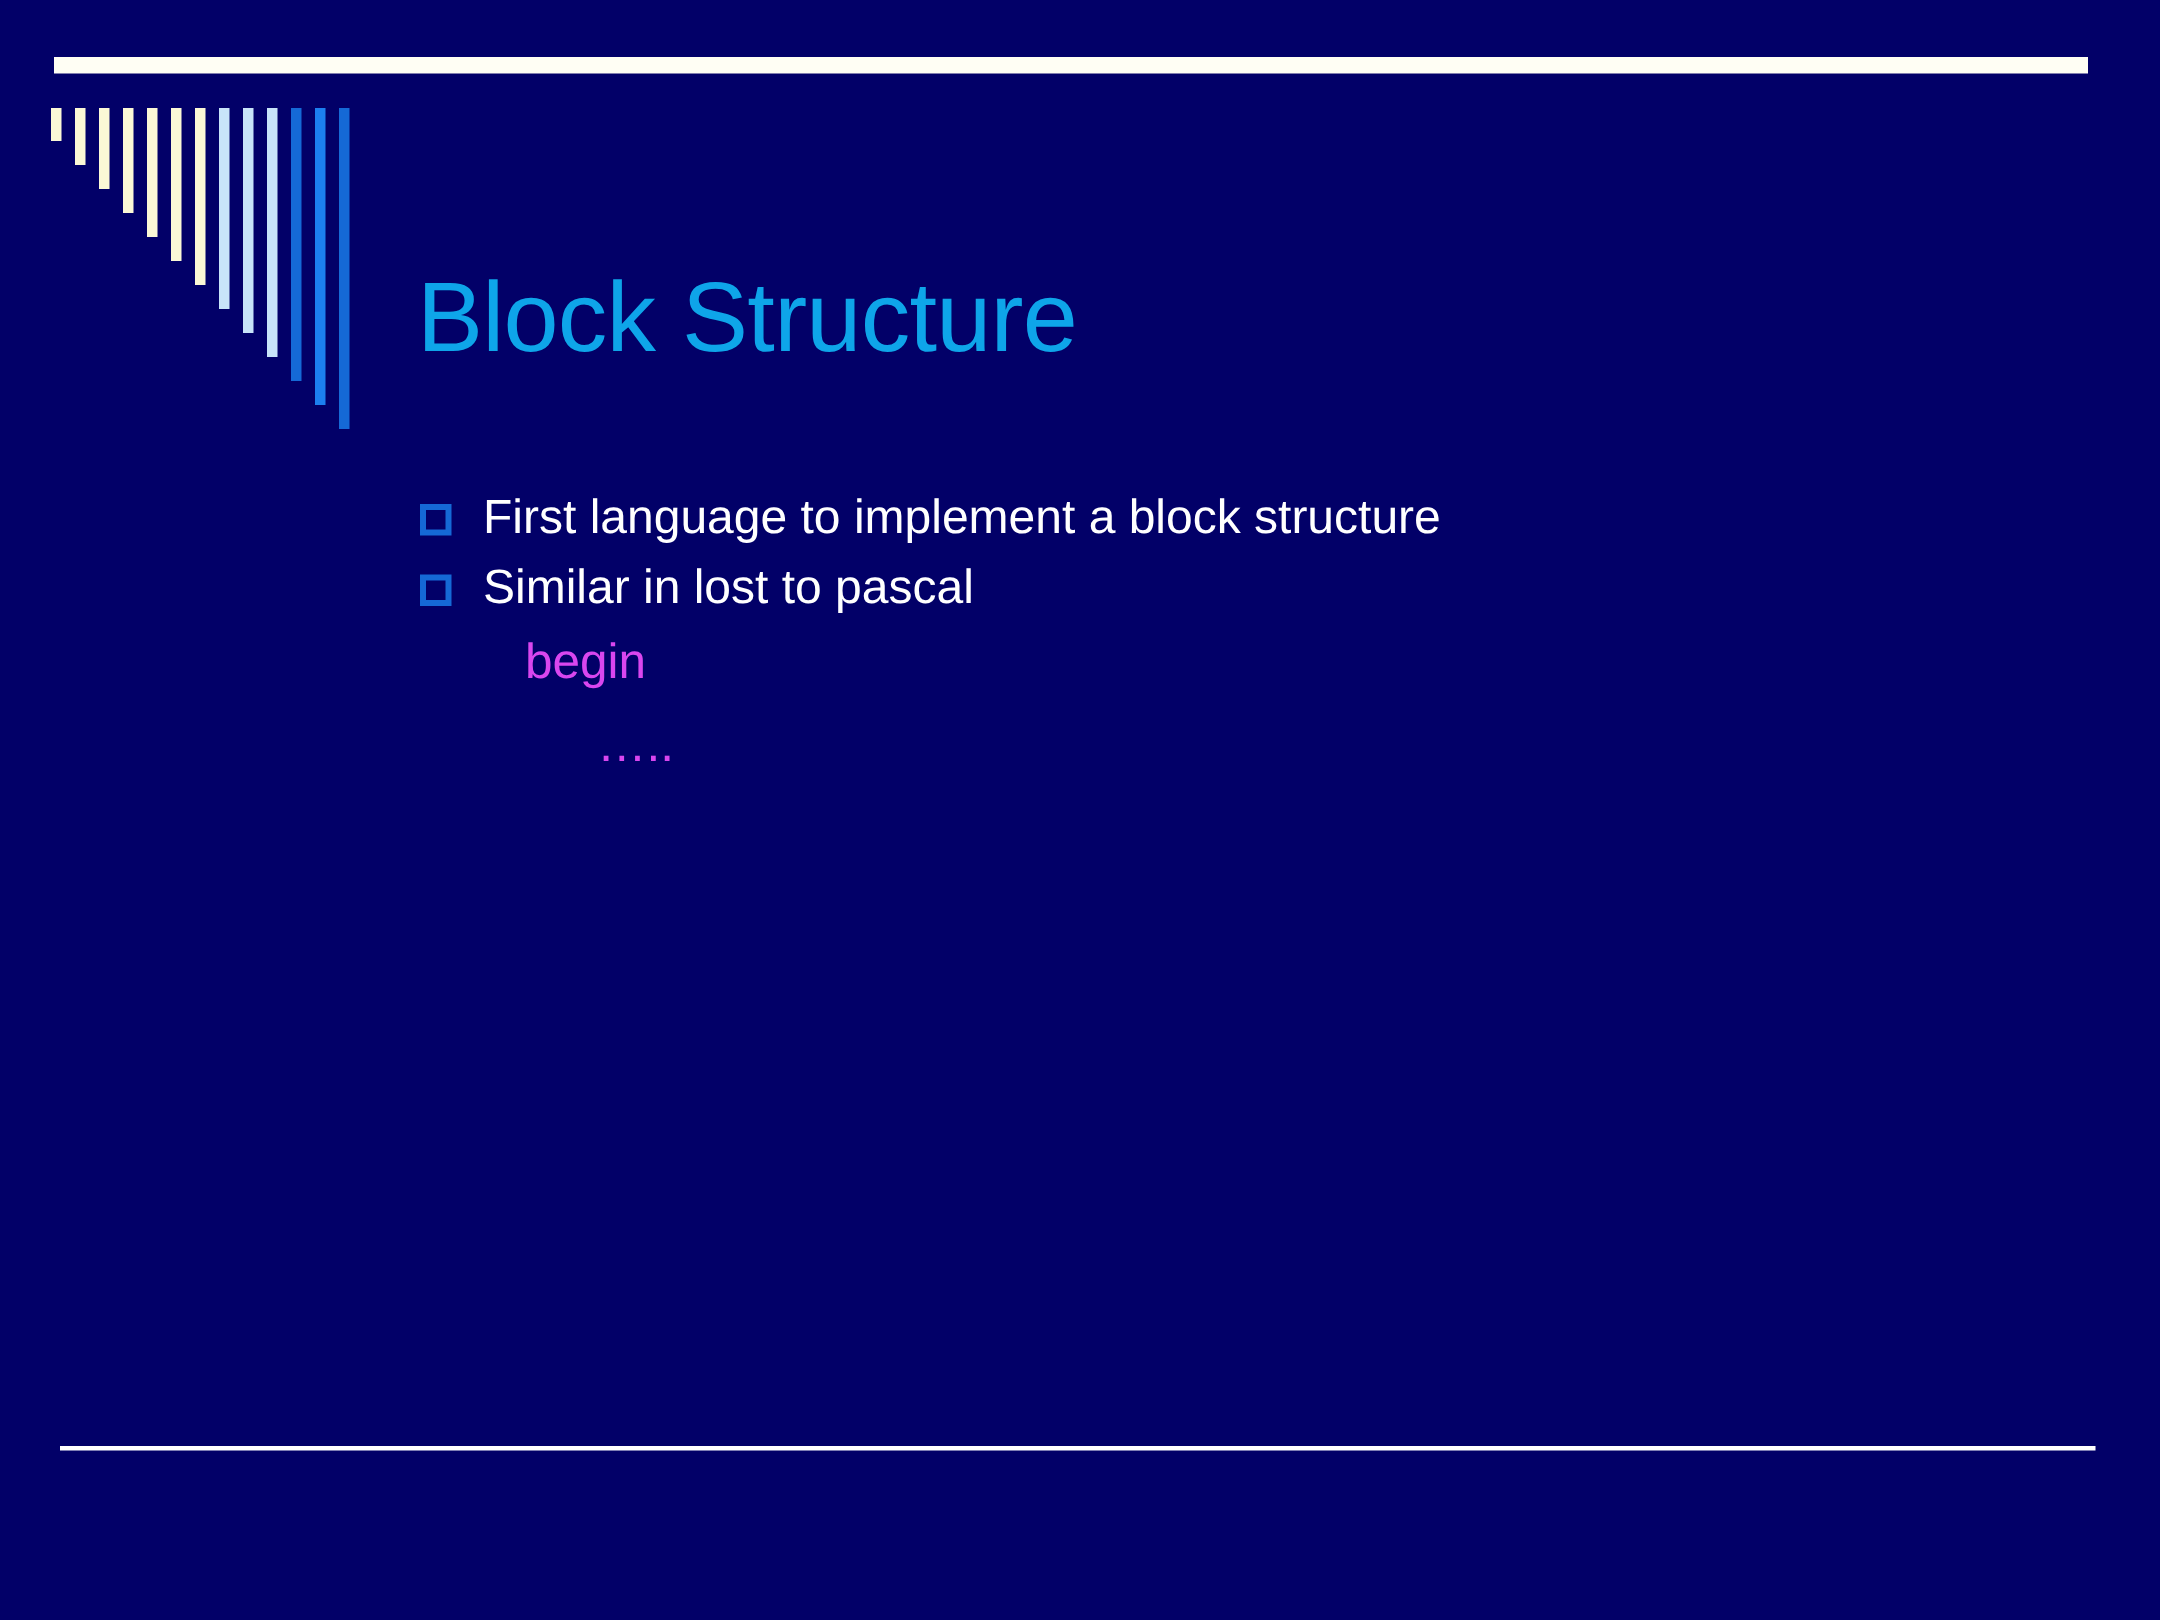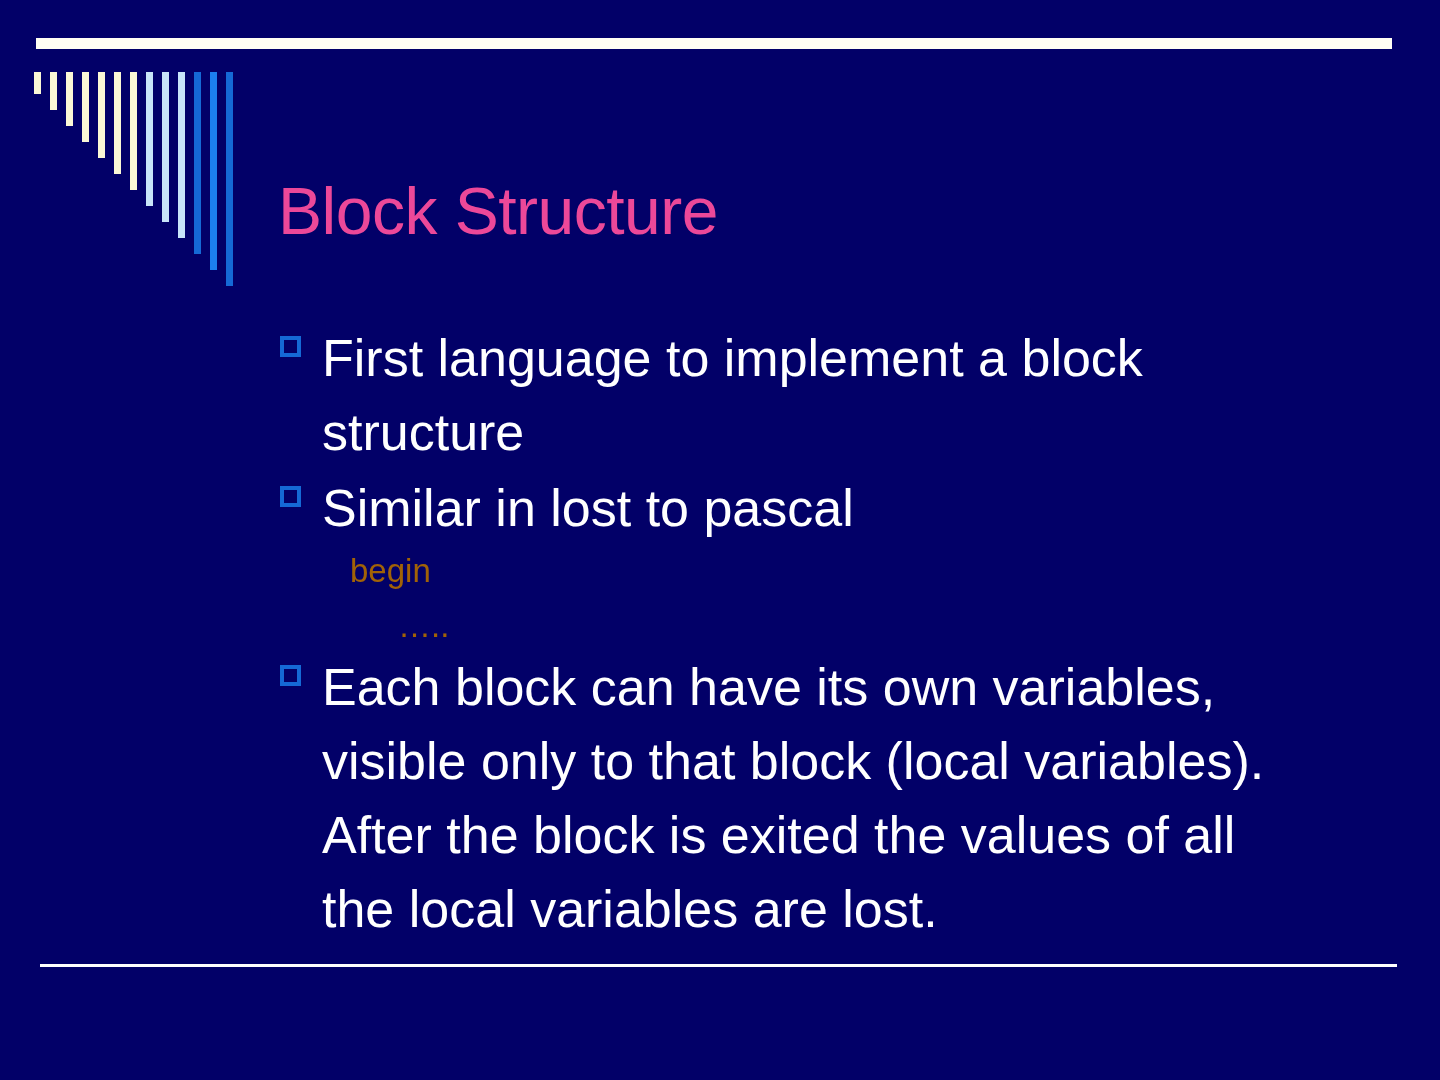--- a/index.html
+++ b/index.html
@@ -86,30 +86,30 @@
     flex: 0 0 auto;
     width: 21px;
     height: 21px;
     box-sizing: border-box;
     border: 4px solid #1569d6;
     margin-top: 14px;
     margin-right: 21px;
   }
   .bullet-text {
     flex: 1 1 auto;
-    font-size: 52px;
+    font-size: 32px;
     line-height: 1.42;
     color: #ffffff;
     white-space: pre-wrap;
   }
 
   .sub-line {
     font-size: 33px;
     line-height: 1.48;
-    color: #a16207;
+    color: #d946ef;
     white-space: pre;
   }
   .sub-indent-1 { padding-left: 70px; }
   .sub-indent-2 { padding-left: 118px; }
 
   .spacer-xs { height: 6px; }
 </style>
 </head>
 <body style="background: rgb(2, 0, 104);">
 
@@ -126,43 +126,39 @@
       <div class="bar" style="left: 80px; width: 7px; height: 102px; background: rgb(251, 248, 214);"></div>
       <div class="bar" style="left: 96px; width: 7px; height: 118px; background: rgb(251, 248, 214);"></div>
       <div class="bar" style="left: 112px; width: 7px; height: 134px; background: rgb(200, 228, 249);"></div>
       <div class="bar" style="left: 128px; width: 7px; height: 150px; background: rgb(200, 228, 249);"></div>
       <div class="bar" style="left: 144px; width: 7px; height: 166px; background: rgb(200, 228, 249);"></div>
       <div class="bar" style="left: 160px; width: 7px; height: 182px; background: rgb(21, 105, 214);"></div>
       <div class="bar" style="left: 176px; width: 7px; height: 198px; background: rgb(28, 127, 240);"></div>
       <div class="bar" style="left: 192px; width: 7px; height: 214px; background: rgb(21, 105, 214);"></div>
     </div>
 
-  <h1 class="title" style="color: #ec4899;">Block Structure</h1>
+  <h1 class="title" style="color: #0ea5e9;">Block Structure</h1>
 
   <div class="body-area">
 
     <div class="bullet-row">
       <span class="bullet-marker" style="border-color: rgb(21, 105, 214);"></span>
       <span class="bullet-text">First language to implement a block structure</span>
     </div>
 
     <div class="bullet-row">
       <span class="bullet-marker" style="border-color: rgb(21, 105, 214);"></span>
       <span class="bullet-text">Similar in lost to pascal</span>
     </div>
 
     <div class="sub-line sub-indent-1">begin</div>
 
     <div class="spacer-xs"></div>
 
     <div class="sub-line sub-indent-2">…..</div>
 
 
-    <div class="bullet-row">
-      <span class="bullet-marker" style="border-color: rgb(21, 105, 214);"></span>
-      <span class="bullet-text">Each block can have its own variables, visible only to that block (local variables).  After the block is exited the values of all the local variables are lost.</span>
-    </div>
 
   </div>
 
   <div class="bottom-rule" style="background: rgb(255, 255, 255);"></div>
 
 </div>
 
 </body></html>

